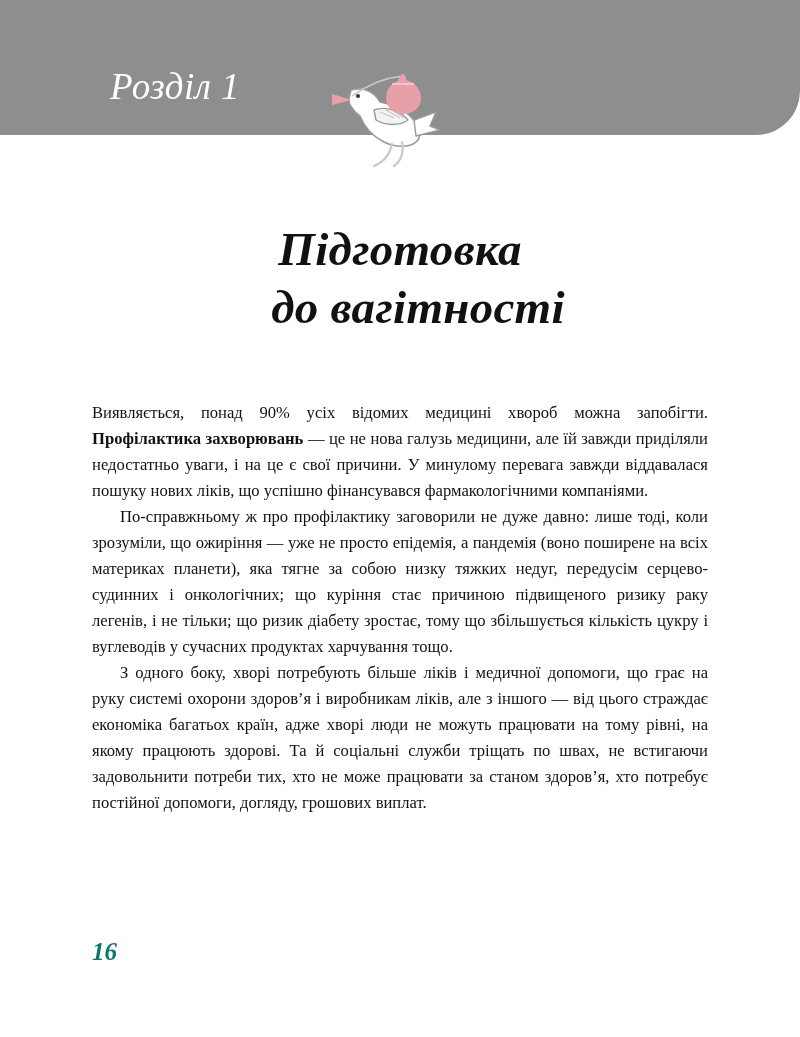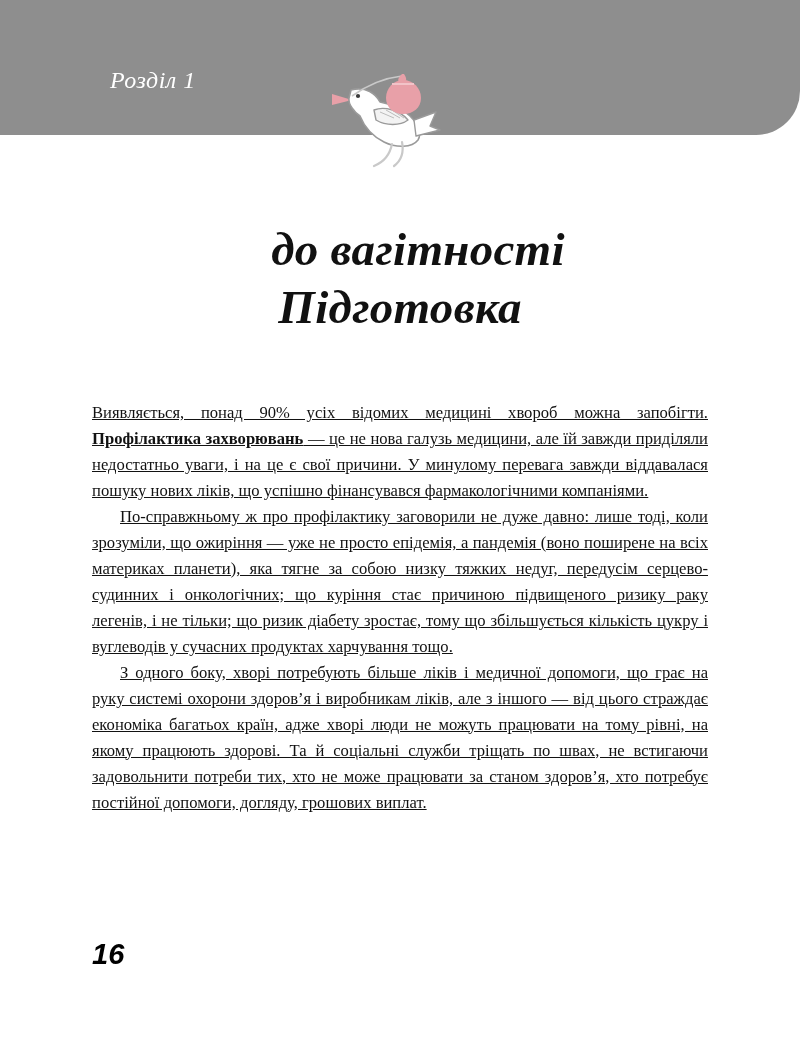--- a/index.html
+++ b/index.html
@@ -25,21 +25,21 @@
     height: 135px;
     background: #8e8e8e;
     border-bottom-right-radius: 44px;
   }
   .chapter-label {
     position: absolute;
     left: 110px;
     top: 68px;
     font-family: "Liberation Serif", serif;
     font-style: italic;
-    font-size: 24px;
+    font-size: 37px;
     color: #ffffff;
     letter-spacing: 0.5px;
     line-height: 1;
     white-space: nowrap;
   }
 
   
   .stork-wrap {
     position: absolute;
     left: 318px;
@@ -81,39 +81,38 @@
     font-family: "Liberation Serif", serif;
     font-size: 16.6px;
     line-height: 1.565;
     text-align: justify;
     text-justify: inter-word;
     color: #121212;
     hyphens: manual;
   }
   .body-copy p {
     margin: 0;
-    text-decoration: underline;
   }
   .body-copy p + p {
     text-indent: 28px;
   }
   .body-copy strong {
     font-weight: bold;
   }
 
   
   .folio {
     position: absolute;
     left: 92px;
     top: 938px;
-    font-family: Liberation Sans, sans-serif;
+    font-family: Liberation Serif, serif;
     font-style: italic;
     font-weight: bold;
-    font-size: 29px;
-    color: #000000;
+    font-size: 25px;
+    color: #0f766e;
   }
 </style>
 </head>
 <body>
 
 <div class="header-band">
   <div class="chapter-label">Розділ 1</div>
 </div>
 
 <div class="stork-wrap">
@@ -137,22 +136,22 @@
 
     <path d="M34 36 C48 26 66 18 84 16" stroke="#c9c9c9" stroke-width="1.6" fill="none"></path>
 
     <path d="M84 14 C78 20 80 22 84 22 C88 22 90 20 86 14 Z" fill="#e8a0a8"></path>
     <path d="M85 20 C95 20 103 28 103 38 C103 48 95 54 85 54 C75 54 68 47 68 38 C68 28 76 20 85 20 Z" fill="#e8a0a8"></path>
     <path d="M74 24 L96 24" stroke="#f2c3c8" stroke-width="2"></path>
   </svg>
 </div>
 
 <h1 class="page-title">
+  <span class="line line1">Підготовка</span>
   <span class="line line2">до вагітності</span>
-  <span class="line line1">Підготовка</span>
 </h1>
 
 <div class="body-copy">
   <p><span>Виявляється, понад 90% усіх відомих медицині хвороб можна запобігти. </span><strong>Профілактика захворювань</strong><span> — це не нова галузь медицини, але їй завжди приділяли недостатньо уваги, і на це є свої причини. У минулому перевага завжди віддавалася пошуку нових ліків, що успішно фінансувався фармакологічними компаніями.</span></p>
   <p>По-справжньому ж про профілактику заговорили не дуже давно: лише тоді, коли зрозуміли, що ожиріння — уже не просто епідемія, а пандемія (воно поширене на всіх материках планети), яка тягне за собою низку тяжких недуг, передусім серцево-судинних і онкологічних; що куріння стає причиною підвищеного ризику раку легенів, і не тільки; що ризик діабету зростає, тому що збільшується кількість цукру і вуглеводів у сучасних продуктах харчування тощо.</p>
   <p>З одного боку, хворі потребують більше ліків і медичної допомоги, що грає на руку системі охорони здоров’я і виробникам ліків, але з іншого — від цього страждає економіка багатьох країн, адже хворі люди не можуть працювати на тому рівні, на якому працюють здорові. Та й соціальні служби тріщать по швах, не встигаючи задовольнити потреби тих, хто не може працювати за станом здоров’я, хто потребує постійної допомоги, догляду, грошових виплат.</p>
 </div>
 
 <div class="folio">16</div>
 

